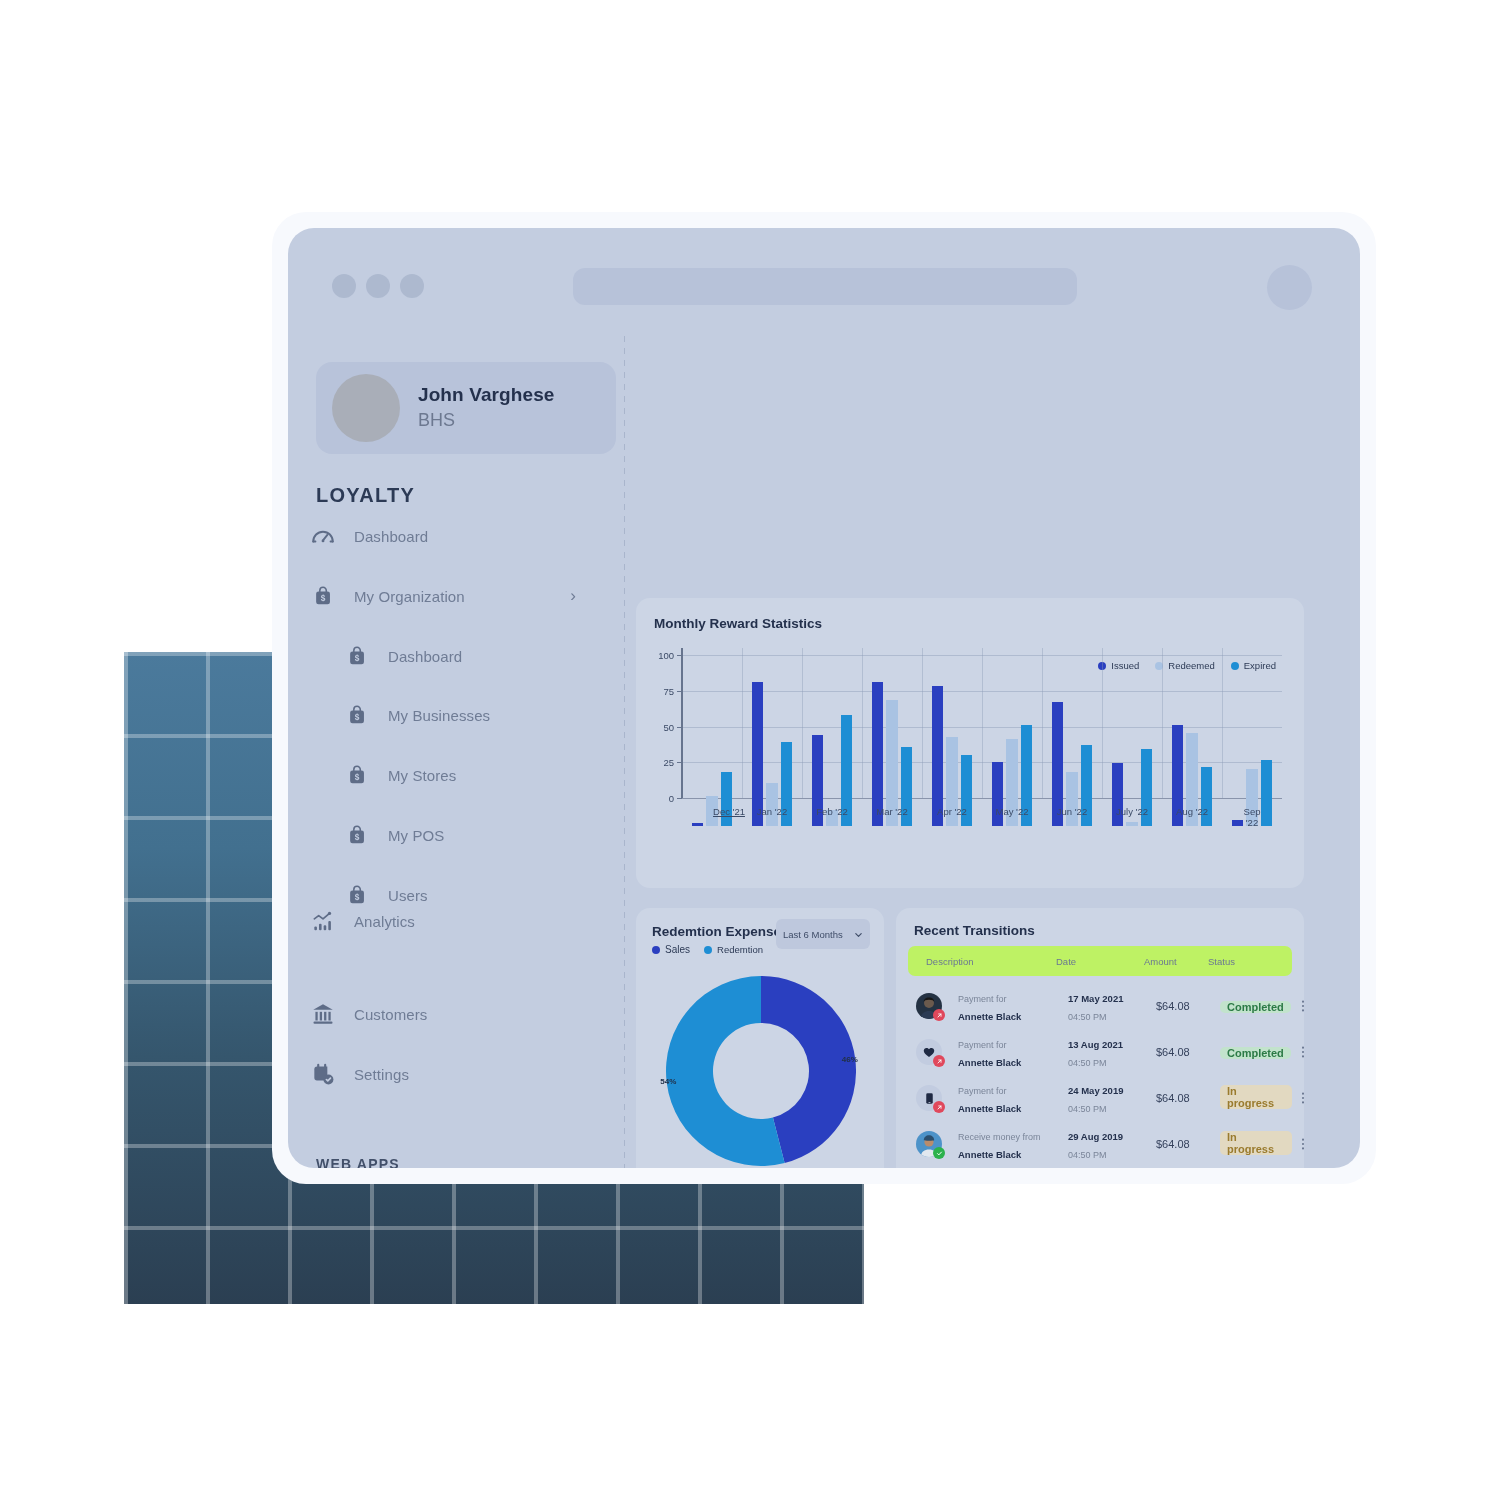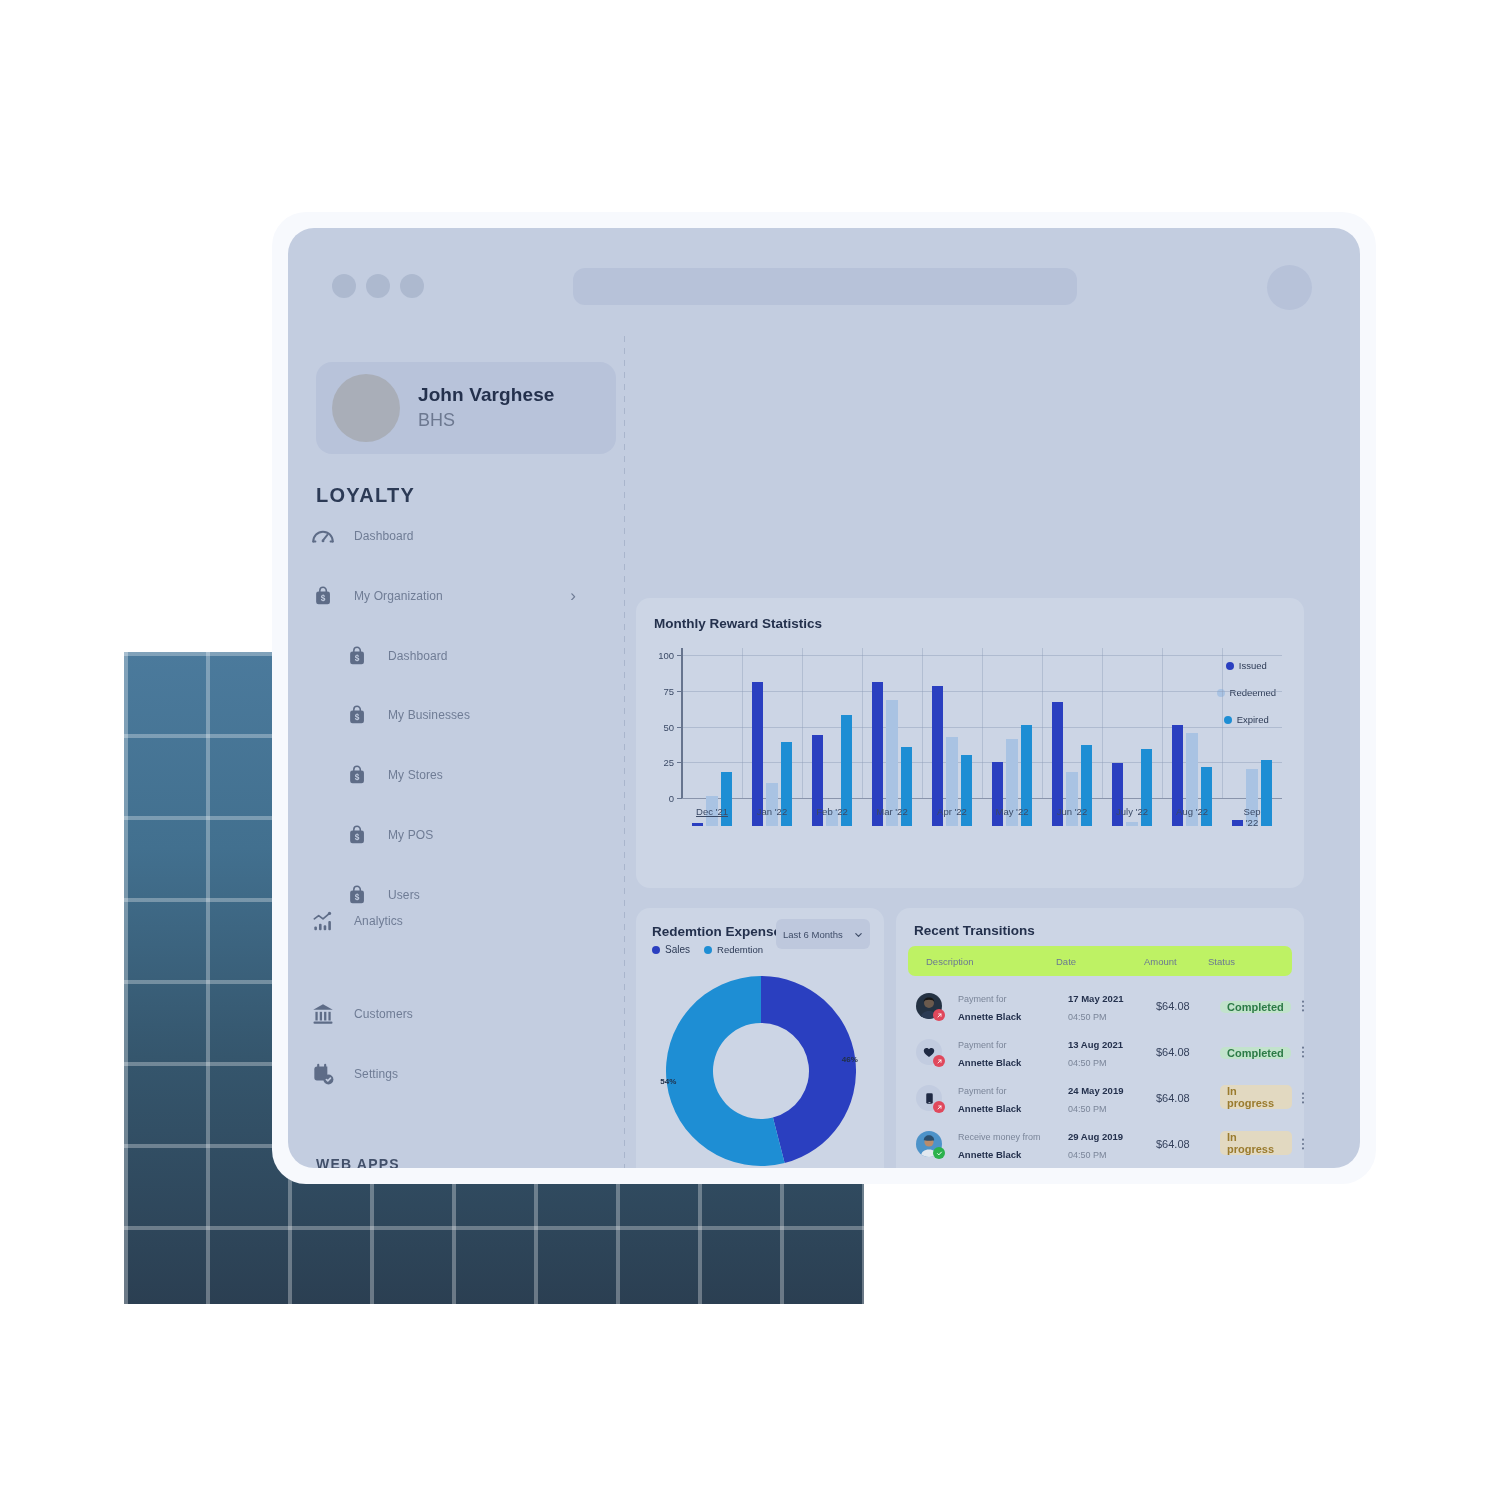--- a/index.html
+++ b/index.html
@@ -37,21 +37,21 @@
   #profile-avatar{width:68px;height:68px;border-radius:50%;background:#a9aeb8;margin-left:16px;flex:0 0 auto;}
   #profile-text{margin-left:18px;}
   #profile-name{font-size:19px;font-weight:700;color:#24314d;letter-spacing:.1px;line-height:1.25;}
   #profile-org{font-size:18px;color:#6c7890;line-height:1.4;margin-top:2px;}
 
   #nav-section-title{position:absolute;left:28px;top:148px;font-size:20px;font-weight:700;
     color:#2c3a55;letter-spacing:1.3px;}
 
   .nav-item{position:absolute;left:20px;width:300px;height:44px;display:flex;align-items:center;}
   .nav-item .ic{width:30px;height:30px;flex:0 0 auto;display:flex;align-items:center;justify-content:center;}
-  .nav-item .lbl{margin-left:16px;font-size:12px;color:#6f7c95;letter-spacing:.1px;}
+  .nav-item .lbl{margin-left:16px;font-size:15px;color:#6f7c95;letter-spacing:.1px;}
   .nav-item.sub{left:54px;}
   .nav-item .chev{position:absolute;right:32px;font-size:17px;color:#6f7c95;}
   .nav-item svg{display:block;}
 
   
   #content{position:absolute;left:336px;top:108px;width:736px;height:832px;}
   #vsep{position:absolute;left:0;top:0;width:1px;height:832px;
     background:repeating-linear-gradient(180deg,#a9b5cc 0 6px,transparent 6px 12px);}
   
   #card-reward{position:absolute;left:12px;top:262px;width:668px;height:290px;
@@ -60,21 +60,21 @@
 
   #plot{position:absolute;left:46px;top:50px;width:600px;height:178px;}
   .ytick{position:absolute;right:606px;width:40px;text-align:right;font-size:9.5px;color:#3b4a66;
          transform:translateY(-50%);}
   .axis-line{position:absolute;background:#7e8ba5;}
   .gridline{position:absolute;left:46px;width:600px;height:1px;background:rgba(140,155,182,.45);}
   .vgridline{position:absolute;top:0;width:1px;height:150px;background:rgba(140,155,182,.40);}
   .bar{position:absolute;bottom:0;}
   .xtick{position:absolute;top:158px;font-size:9.5px;color:#3b4a66;text-align:center;transform:translateX(-50%);}
 
-  #legend{position:absolute;right:6px;top:12px;display:flex;gap:16px;align-items:center;flex-direction:column;}
+  #legend{position:absolute;right:6px;top:12px;display:flex;gap:16px;align-items:center;}
   .lg{display:flex;align-items:center;gap:5px;font-size:9.5px;color:#2c3a55;}
   .lg .sw{width:8px;height:8px;border-radius:50%;}
 
   
   #card-donut{position:absolute;left:12px;top:572px;width:248px;height:310px;
     background:#ccd5e5;border-radius:14px;}
   #donut-title{position:absolute;left:16px;top:16px;font-size:13.5px;font-weight:700;color:#24314d;}
   #donut-select{position:absolute;right:14px;top:11px;width:94px;height:30px;border-radius:6px;
     background:#bec8dd;display:flex;align-items:center;padding:0 7px;box-sizing:border-box;}
   #donut-select .sel-txt{font-size:9.5px;color:#3f4d68;flex:1;}
@@ -310,21 +310,21 @@
           <div class="ytick" style="top: 42.8571px; right: 608px;">75</div>
           <div class="axis-line" style="left: -5px; top: 42.8571px; width: 5px; height: 1px; background: rgb(102, 116, 142);"></div>
           <div class="gridline" style="top: 7.14286px; left: 0px;"></div>
           <div class="ytick" style="top: 7.14286px; right: 608px;">100</div>
           <div class="axis-line" style="left: -5px; top: 7.14286px; width: 5px; height: 1px; background: rgb(102, 116, 142);"></div>
           <div class="axis-line" style="left: -1px; top: 0px; width: 1.5px; height: 150px; background: rgb(102, 116, 142);"></div>
           <div class="axis-line" style="left: 0px; top: 150px; width: 600px; height: 1.2px; background: rgb(137, 148, 171);"></div>
           <div class="bar" title="Issued Dec '21: 2" style="left: 9.55px; width: 11.5px; height: 2.85714px; background: rgb(42, 63, 192);"></div>
           <div class="bar" title="Redeemed Dec '21: 21" style="left: 24.25px; width: 11.5px; height: 30px; background: rgb(169, 195, 227);"></div>
           <div class="bar" title="Expired Dec '21: 38" style="left: 38.95px; width: 11.5px; height: 54.2857px; background: rgb(30, 142, 212);"></div>
-          <div class="xtick" style="left: 30px; text-decoration: underline;">Dec '21</div>
+          <div class="xtick" style="left: 47px; text-decoration: underline;">Dec '21</div>
           <div class="vgridline" style="left: 60px;"></div>
           <div class="bar" title="Issued Jan '22: 101" style="left: 69.55px; width: 11.5px; height: 144.286px; background: rgb(42, 63, 192);"></div>
           <div class="bar" title="Redeemed Jan '22: 30" style="left: 84.25px; width: 11.5px; height: 42.8571px; background: rgb(169, 195, 227);"></div>
           <div class="bar" title="Expired Jan '22: 59" style="left: 98.95px; width: 11.5px; height: 84.2857px; background: rgb(30, 142, 212);"></div>
           <div class="xtick" style="left: 90px;">Jan '22</div>
           <div class="vgridline" style="left: 120px;"></div>
           <div class="bar" title="Issued Feb '22: 64" style="left: 129.55px; width: 11.5px; height: 91.4286px; background: rgb(42, 63, 192);"></div>
           <div class="bar" title="Redeemed Feb '22: 11" style="left: 144.25px; width: 11.5px; height: 15.7143px; background: rgb(169, 195, 227);"></div>
           <div class="bar" title="Expired Feb '22: 78" style="left: 158.95px; width: 11.5px; height: 111.429px; background: rgb(30, 142, 212);"></div>
           <div class="xtick" style="left: 150px;">Feb '22</div>

